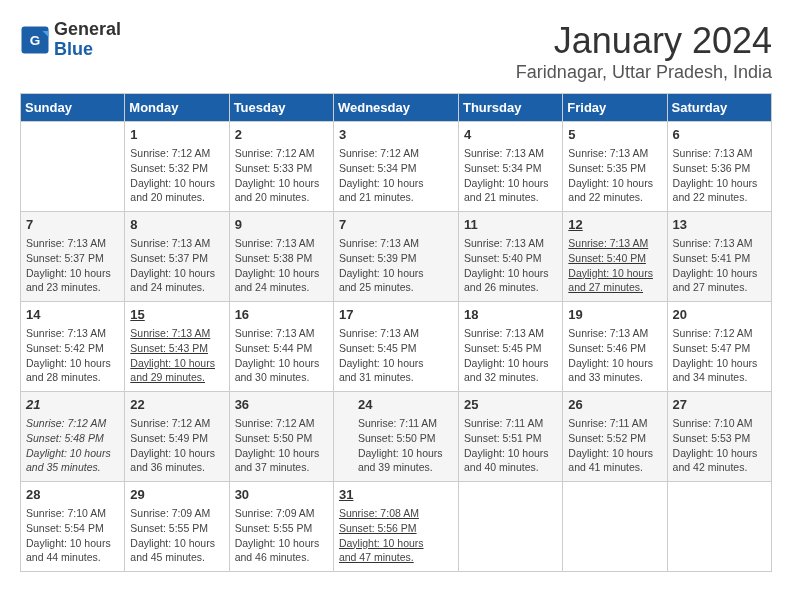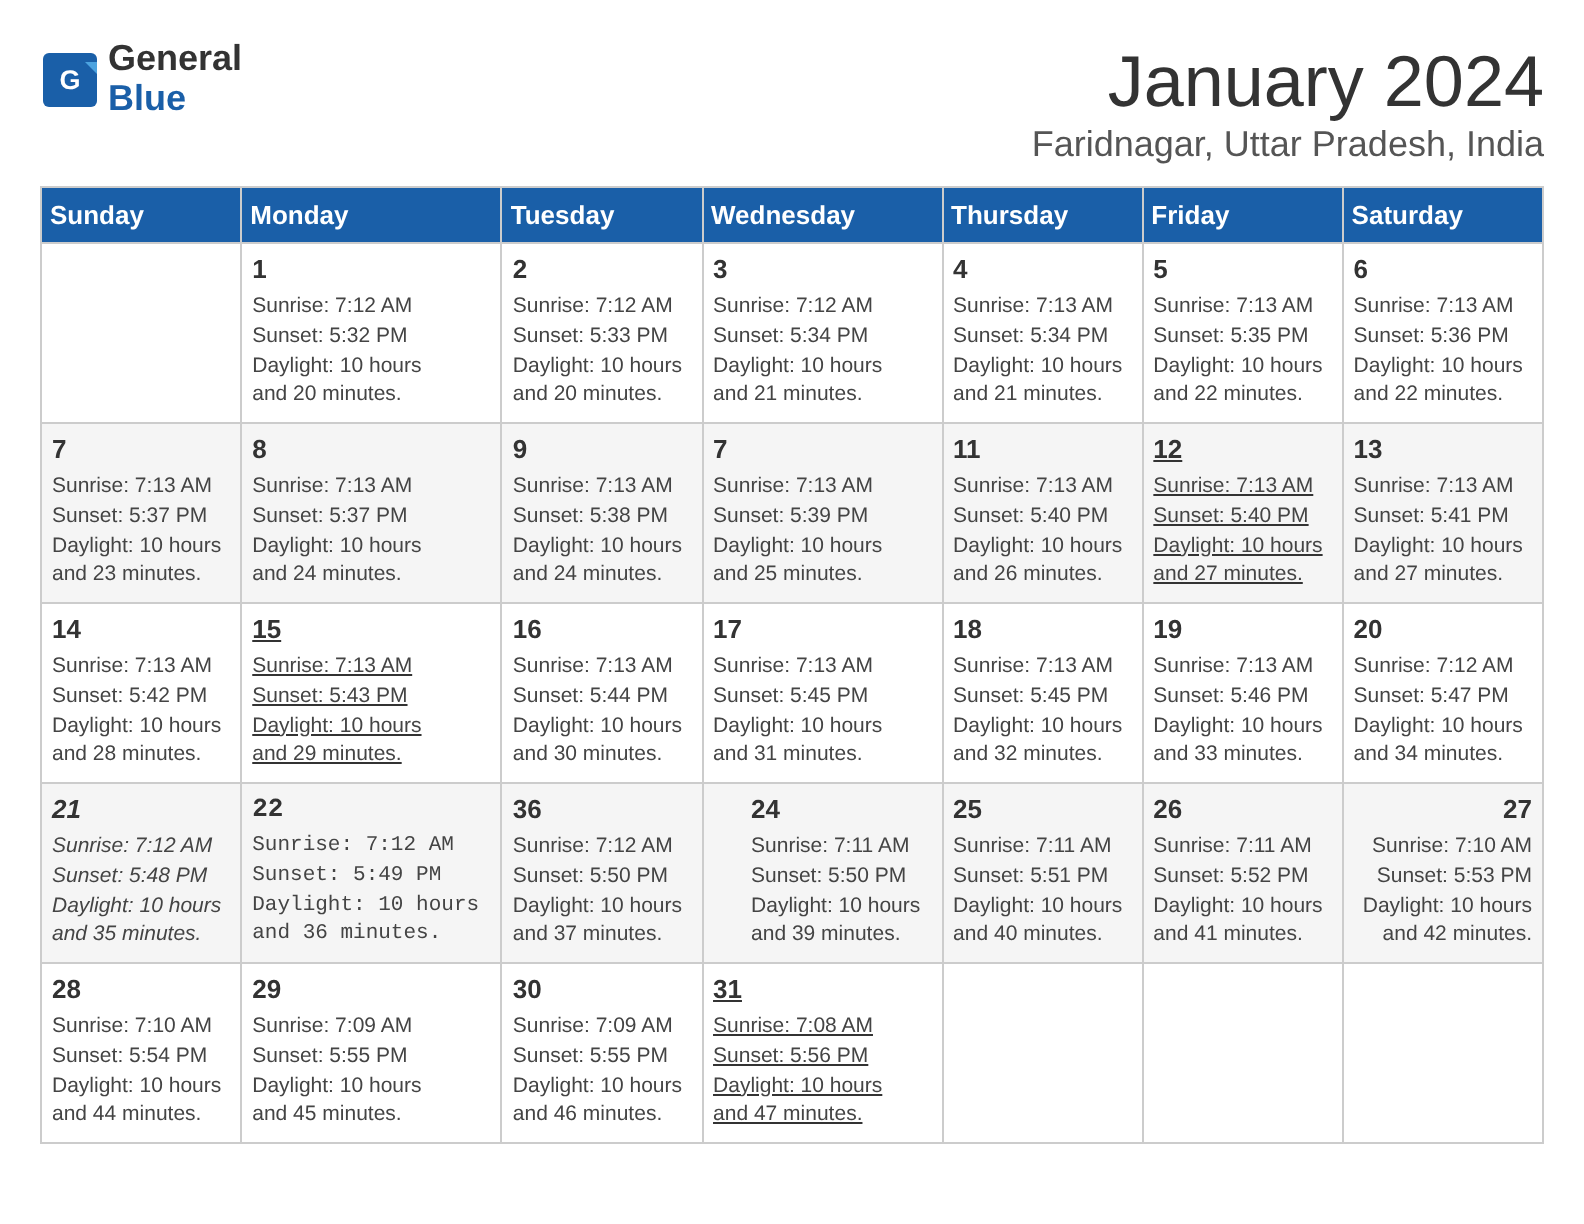--- a/index.html
+++ b/index.html
@@ -268,21 +268,21 @@
         </td>
       </tr>
       <tr>
         <td style="height: 90px; font-style: italic;">
           <span class="day-num">21</span>
           <div class="cell-content" style="white-space: pre-line;">Sunrise: 7:12 AM
 Sunset: 5:48 PM
 Daylight: 10 hours
 and 35 minutes.</div>
         </td>
-        <td style="height: 90px; font-family: Liberation Mono, monospace;">
+        <td style="height: 90px;">
           <span class="day-num">22</span>
           <div class="cell-content" style="white-space: pre-line;">Sunrise: 7:12 AM
 Sunset: 5:49 PM
 Daylight: 10 hours
 and 36 minutes.</div>
         </td>
         <td style="height: 90px;">
           <span class="day-num">36</span>
           <div class="cell-content" style="white-space: pre-line;">Sunrise: 7:12 AM
 Sunset: 5:50 PM
@@ -303,21 +303,21 @@
 Daylight: 10 hours
 and 40 minutes.</div>
         </td>
         <td style="height: 90px;">
           <span class="day-num">26</span>
           <div class="cell-content" style="white-space: pre-line;">Sunrise: 7:11 AM
 Sunset: 5:52 PM
 Daylight: 10 hours
 and 41 minutes.</div>
         </td>
-        <td style="height: 90px; text-align: right;">
+        <td style="height: 90px;">
           <span class="day-num">27</span>
           <div class="cell-content" style="white-space: pre-line;">Sunrise: 7:10 AM
 Sunset: 5:53 PM
 Daylight: 10 hours
 and 42 minutes.</div>
         </td>
       </tr>
       <tr>
         <td style="height: 90px;">
           <span class="day-num">28</span>

